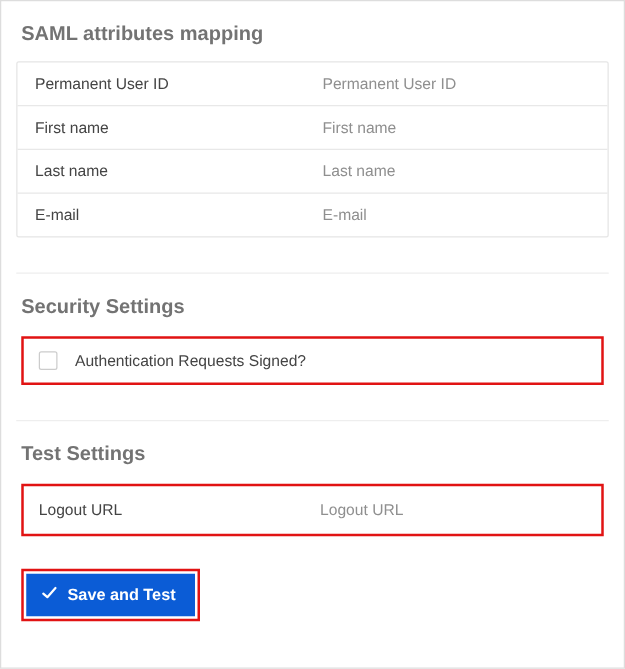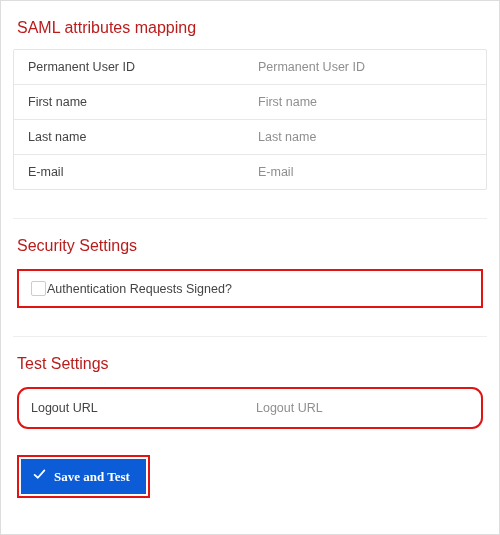--- a/index.html
+++ b/index.html
@@ -9,22 +9,22 @@
       color: #333;
       background: #fff;
       width: 500px;
       height: 535px;
       border: 1px solid #ddd;
     }
     .page { padding: 12px 8px; }
 
     h2 {
       font-size: 16px;
-      font-weight: 400;
-      color: #b91c1c;
+      font-weight: 700;
+      color: #737373;
       margin: 6px 8px 12px 8px;
     }
 
     .table {
       border: 1px solid #e5e5e5;
       border-radius: 2px;
       margin: 0 4px;
     }
     .row {
       display: flex;
@@ -54,36 +54,36 @@
       border-top: 1px solid #eee;
       margin: 28px 4px 18px 4px;
     }
 
     .highlight-box {
       border: 2px solid #e11313;
       margin: 0 8px;
       padding: 10px 12px;
       display: flex;
       align-items: center;
-      gap: 1px;
+      gap: 14px;
     }
     .highlight-box .label {
       color: #444;
       font-size: 12.5px;
       flex: 0 0 auto;
     }
     .highlight-box input[type="checkbox"] {
       width: 15px;
       height: 15px;
       border: 1px solid #ccc;
       border-radius: 2px;
       appearance: none;
       background: #fff;
     }
-    .highlight-box.extra { padding: 0; border-radius: 11px; }
+    .highlight-box.extra { padding: 0; }
     .highlight-box.extra .inner-row {
       display: flex;
       align-items: center;
       width: 100%;
       padding: 12px 12px;
       gap: 12px;
     }
     .highlight-box.extra .inner-row .label { flex: 1; }
     .highlight-box.extra .inner-row input[type="text"] {
       flex: 1;
@@ -101,24 +101,23 @@
       padding: 2px;
     }
     .save-btn {
       background: #0b5cd6;
       color: #fff;
       border: none;
       font-size: 13px;
       font-weight: 600;
       padding: 9px 16px 9px 12px;
       display: inline-flex;
-      align-items: center;
+      align-items: flex-start;
       gap: 8px;
       cursor: pointer;
-      font-family: Liberation Serif, serif;
     }
     .save-btn svg { width: 13px; height: 13px; }
     .save-btn svg path { stroke: #fff; stroke-width: 2.2; fill: none; stroke-linecap: round; stroke-linejoin: round; }
 
     h2.security, h2.extra { margin-top: 17px; margin-bottom: 14px; }
     h2.extra { margin-top: 4px; }
   </style>
 </head>
 <body>
 

